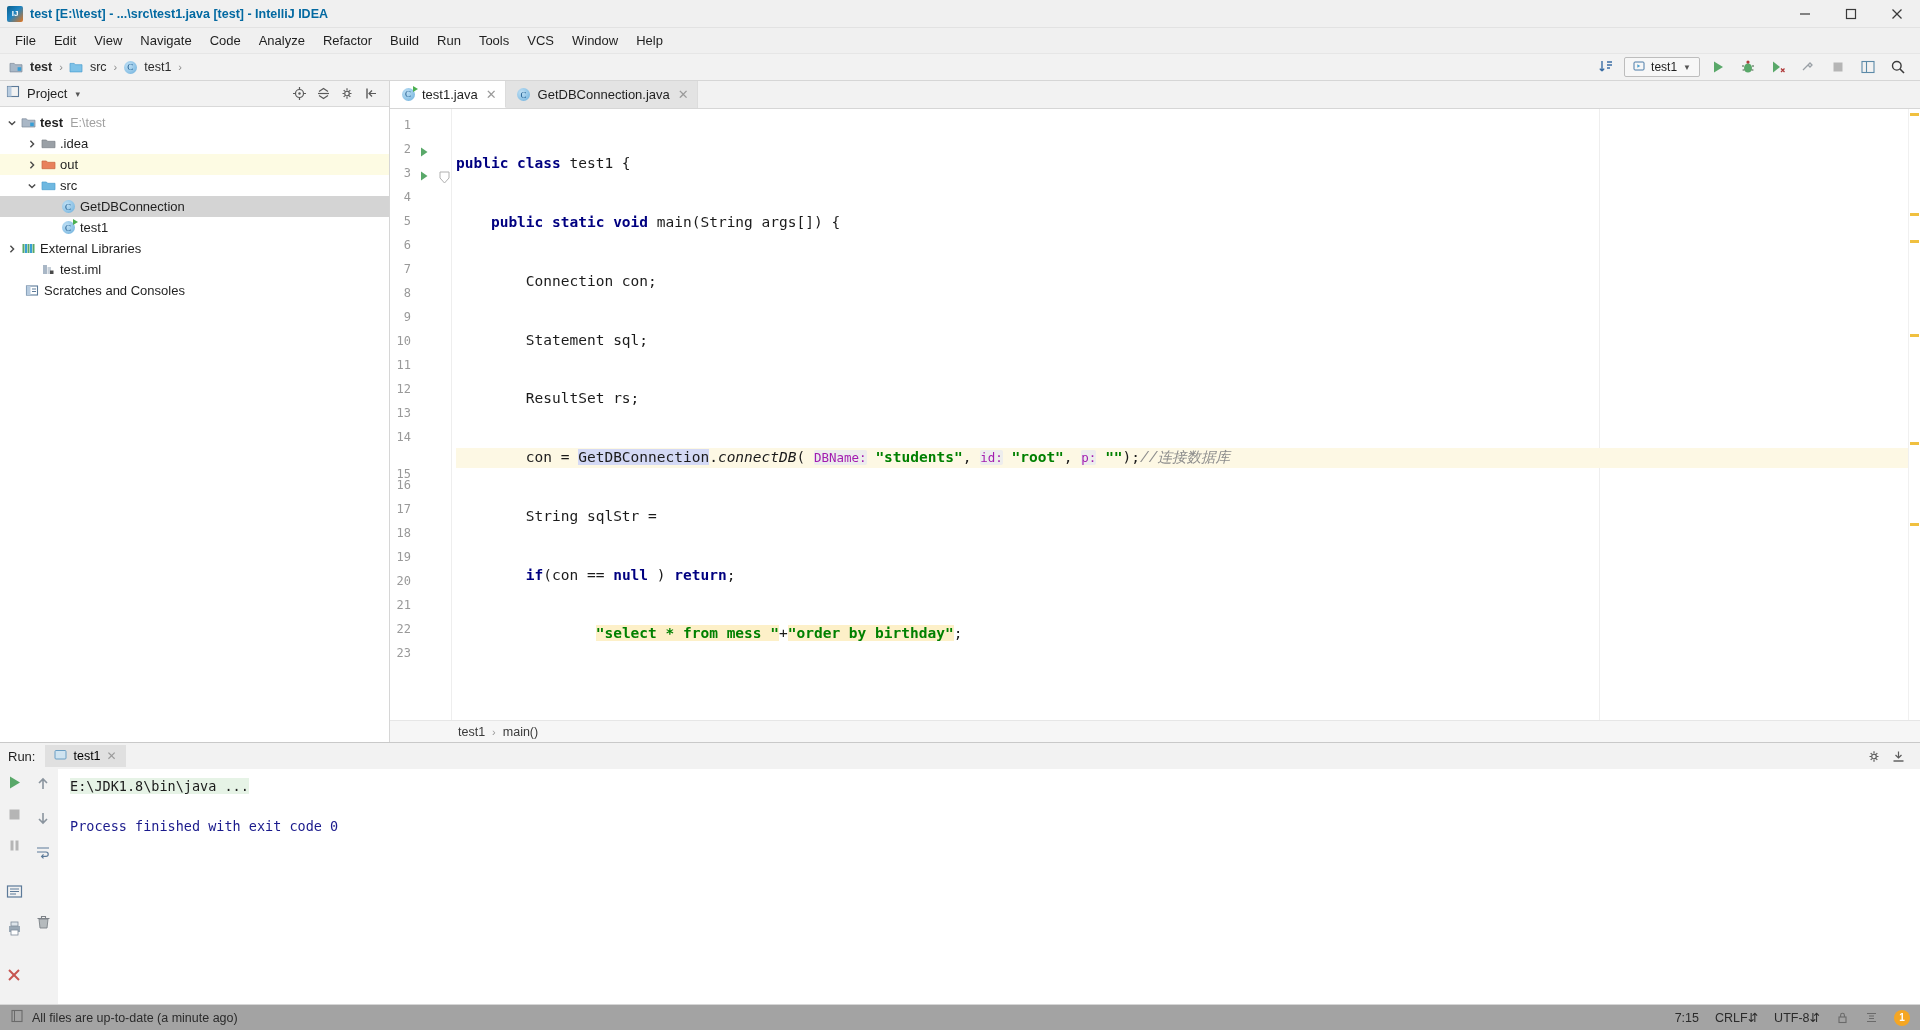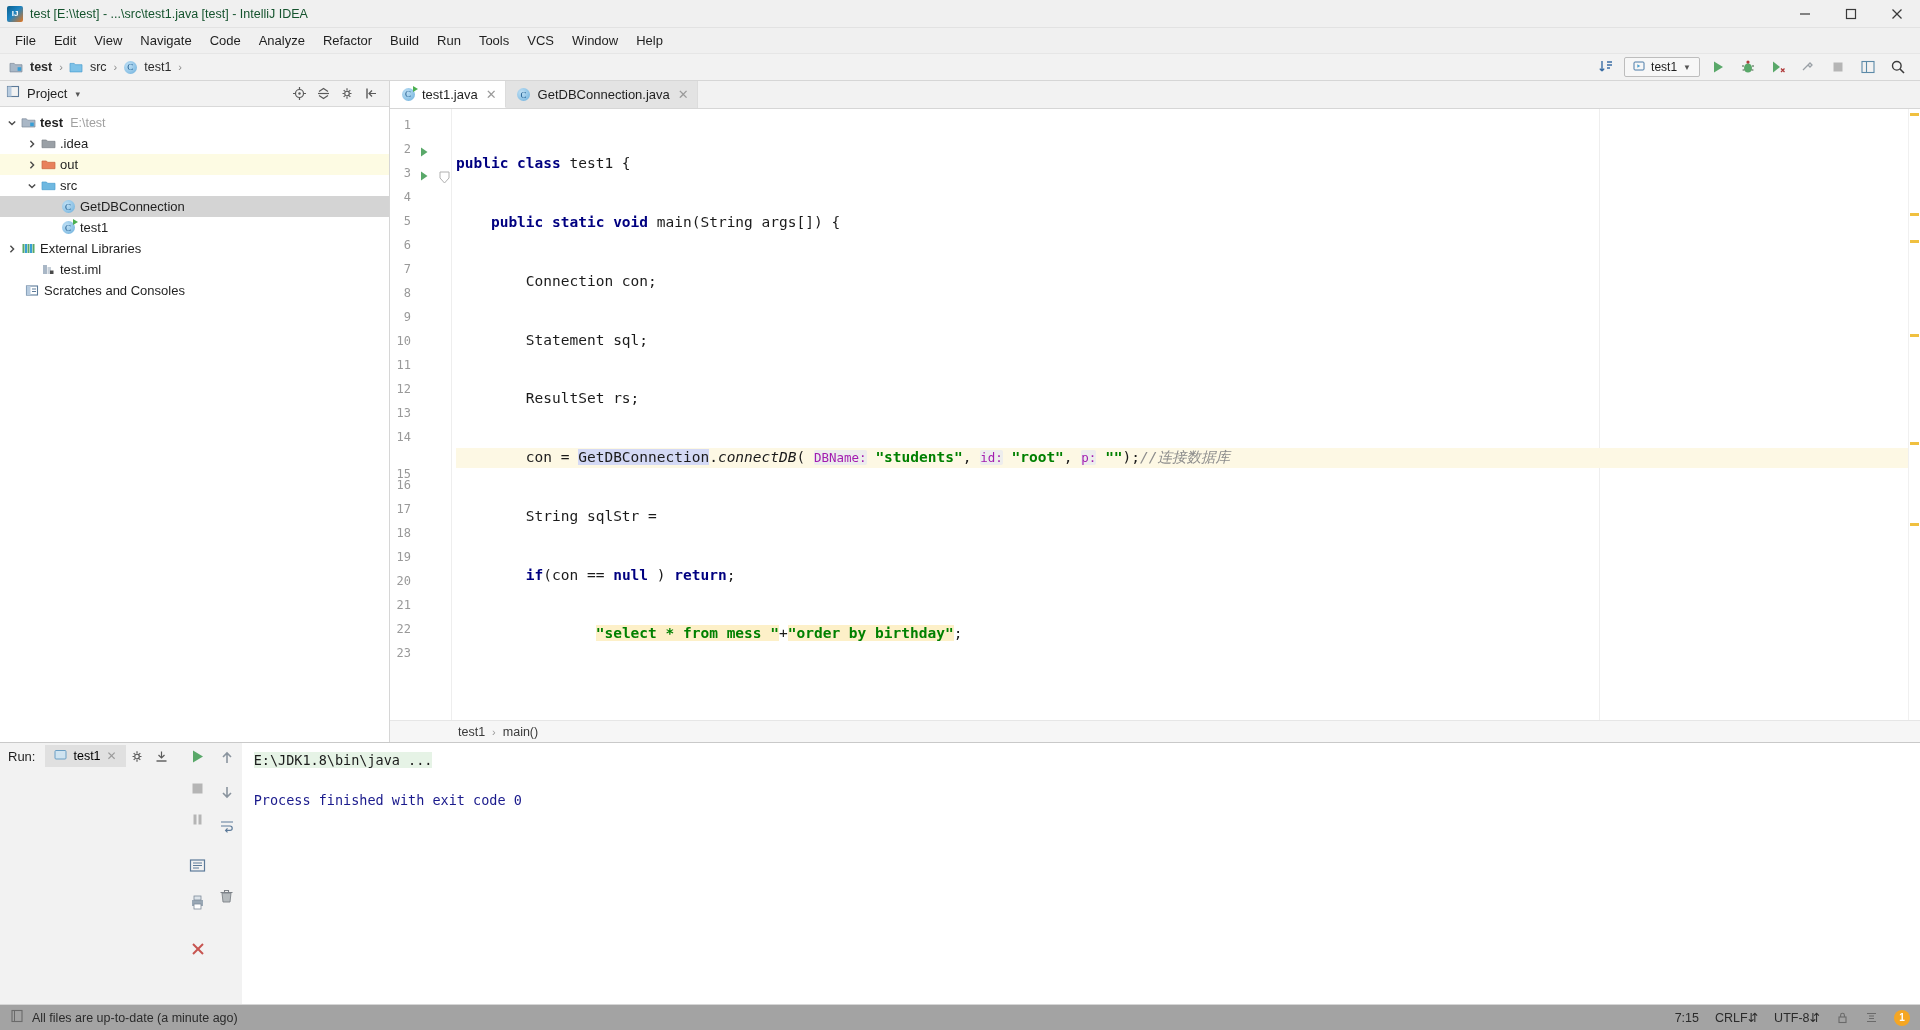--- a/index.html
+++ b/index.html
@@ -19,21 +19,21 @@
   .tb-icon {
     width: 16px; height: 16px; margin: 0 7px 0 7px; border-radius: 2px;
     background: linear-gradient(135deg,#0d5f8a 0%,#1b84c4 45%,#e8751a 100%);
     position: relative; flex: 0 0 16px;
   }
   .tb-icon::after {
     content:"IJ"; position:absolute; inset:0; color:#fff; font-size:8px;
     font-weight:bold; display:flex; align-items:center; justify-content:center;
     font-family:"Liberation Sans",sans-serif;
   }
-  .tb-title { font-size: 12.5px; color: #14532d; white-space: nowrap; }
+  .tb-title { font-size: 12.5px; color: #0369a1; white-space: nowrap; font-weight: bold; }
   .tb-spacer { flex: 1; }
   .win-btns { display: flex; height: 28px; }
   .win-btn {
     width: 46px; height: 28px; display: flex; align-items: center; justify-content: center;
     color: #3a3a3a;
   }
   .win-btn svg { display: block; }
 
   
   .menubar {
@@ -125,40 +125,40 @@
   .gutter-mark { position:absolute; left: 28px; }
   .code-wrap { flex: 1; position: relative; overflow: hidden; background:#fff;}
   .code {
     font-family: "DejaVu Sans Mono", monospace; font-size: 14.5px; line-height: 19.6px;
     color: #1b1b1b; white-space: pre; padding-left: 4px; position:relative;
   }
   .cl { height: 19.6px; white-space: pre; position:relative;}
   .cl.hl-line { background: #fdf8e4; }
   .kw   { color: #000080; font-weight: bold; }
   .str  { color: #008000; font-weight: bold; }
-  .cmt  { color: #8c8c8c; font-style: italic; }
+  .cmt  { color: #8c8c8c; font-style: italic; font-family: Liberation Mono, monospace; }
   .mth  { color: #1b1b1b; font-style: italic; }
   .hint { color: #a21caf; background:#ededed; border-radius:2px; font-size:12.5px;}
   .sel  { background:#d4d9f5; }
   .strhl{ background:#fdf0c8; }
   .vline { position:absolute; top:0; bottom:0; width:1px; background:#eeeeee;}
 
   .scroll-marker-col {
     width: 12px; flex: 0 0 12px; background: #fff; position: relative; border-left:1px solid #f0f0f0;
   }
   .smark { position:absolute; right:1px; width:9px; height:3px;}
 
   .breadcrumbs-bar {
     height: 22px; flex: 0 0 22px; background: #f6f6f6; display:flex; align-items:center;
     padding-left: 68px; font-size: 12.5px; color: #3a3a3a; border-top: 1px solid #e6e6e6;
   }
   .bc-sep { color:#9a9a9a; margin: 0 7px; font-size:11px;}
 
   
-  .run-panel { height: 262px; flex: 0 0 262px; background:#f2f2f2; display:flex; flex-direction:row;
+  .run-panel { height: 262px; flex: 0 0 262px; background:#f2f2f2; display:flex; flex-direction:column;
                border-top:1px solid #c9c9c9;}
   .run-header { height: 26px; flex:0 0 26px; display:flex; align-items:center; padding-left:8px; background:#f2f2f2;}
   .run-label { font-size:13px; color:#1f1f1f; margin-right:10px;}
   .run-tab { display:flex; align-items:center; gap:6px; background:#e0e0e0; height:22px; padding:0 9px; font-size:12.5px;}
   .run-tab .x { color:#9a9a9a; font-size:12px;}
   .run-header-spacer{flex:1;}
   .run-body { flex:1; display:flex; min-height:0;}
   .run-side { width:28px; flex:0 0 28px; background:#f2f2f2; display:flex; flex-direction:column;
               align-items:center; padding-top:5px; gap:12px;}
   .run-side2 { width:30px; flex:0 0 30px; background:#f2f2f2; display:flex; flex-direction:column;

